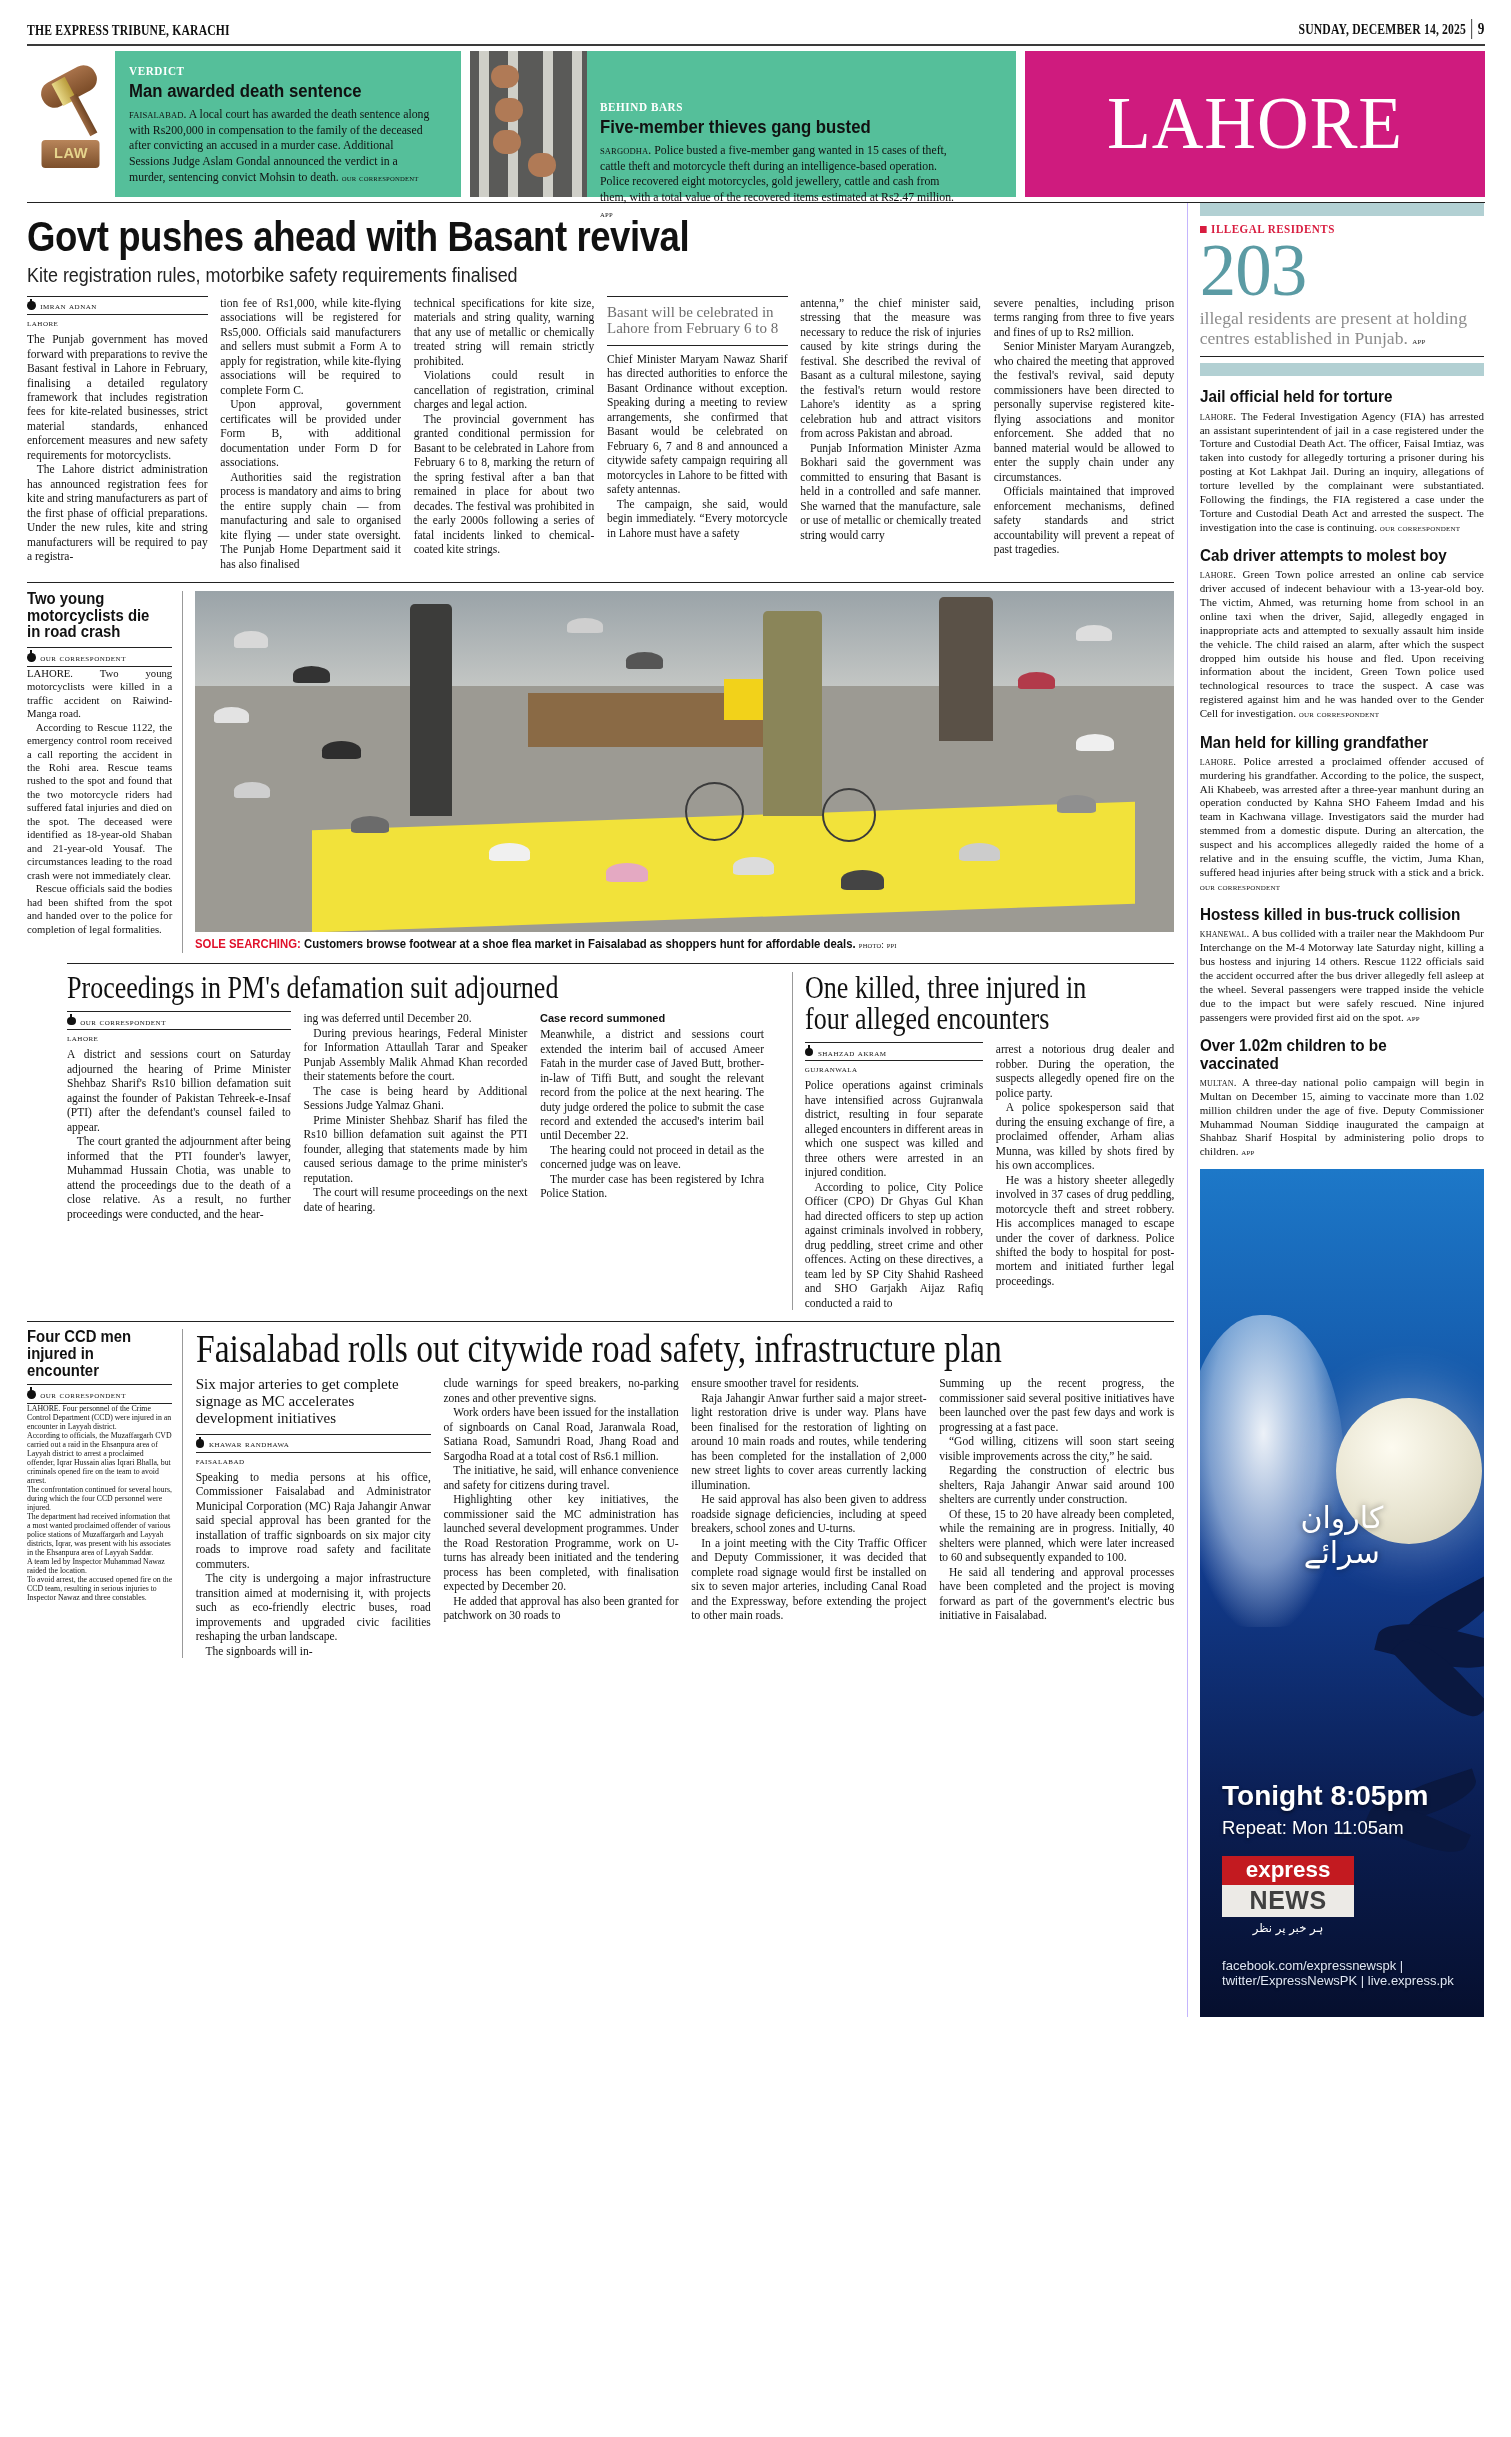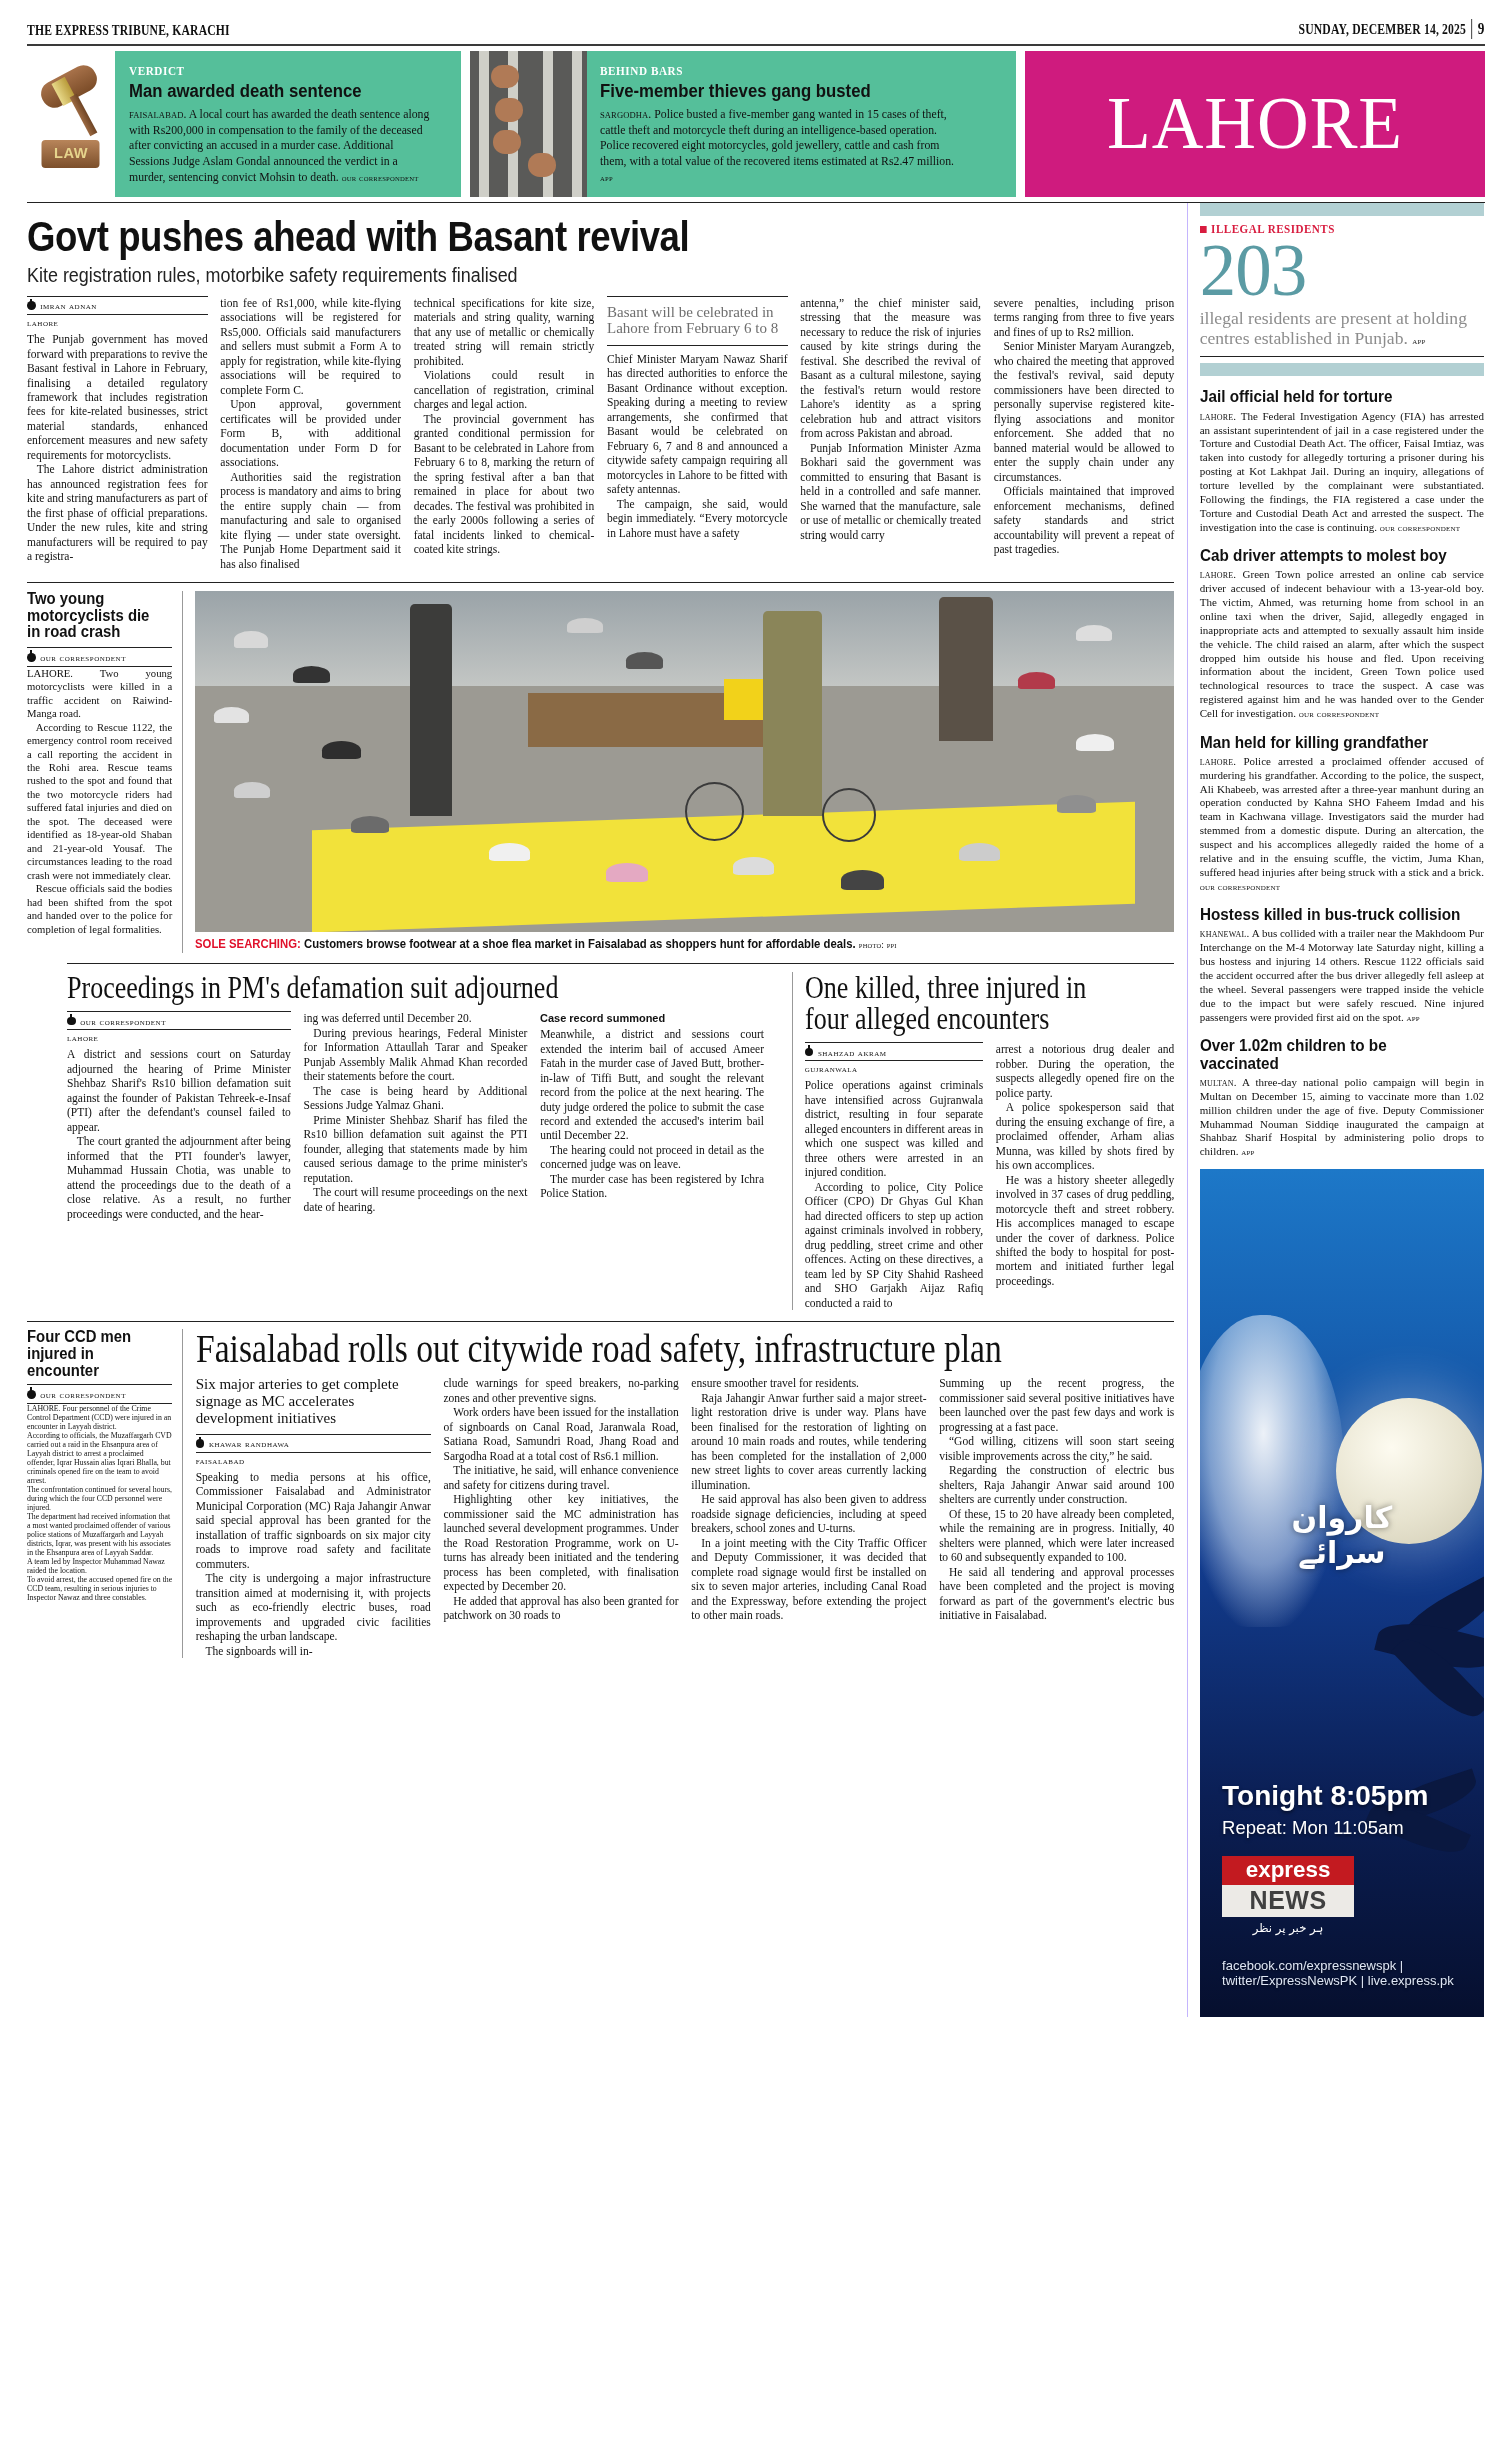--- a/index.html
+++ b/index.html
@@ -40,21 +40,21 @@
                  transform: scaleX(.93); transform-origin: left; }
   .teaser-text { font-size: 12.4px; line-height: 1.28; transform: scaleX(.95);
                  transform-origin: left; text-align: left; }
   .teaser-text .city { font-variant: small-caps; text-transform: lowercase; letter-spacing: 0.1px; }
   .teaser-text .cred { font-variant: small-caps; text-transform: lowercase; font-size: 10.7px; letter-spacing: 0.2px; }
 
   .t1 { width: 434px; }
   .t1 .teaser-body { width: 346px; }
   .t2 { width: 546px; margin-left: 8.8px; }
   .t2 .teaser-photo { flex: 0 0 117px; width: 117px; background: #6b6b6b; }
-  .t2 .teaser-body { width: 415px; }
+  .t2 .teaser-body { width: 415px; margin-top: 36px; }
 
   .lahore-band { flex: 1 1 auto; background: #cf1b7e; margin-left: 8.8px;
                  display: flex; align-items: center; justify-content: center; }
   .lahore-band span { font-family: "Liberation Serif", serif; color: #fff;
                       font-size: 73px; font-weight: 400; letter-spacing: 1px;
                       transform: scaleX(.98); }
 
   
   .gavel { position: absolute; left: 50%; top: 50%; transform: translate(-50%,-50%); width: 73px; height: 112px; }
   .gavel .head { position: absolute; left: 4.9px; top: 4.9px; width: 59px; height: 27px;
@@ -169,21 +169,21 @@
   .rail-item p .cred { font-variant: small-caps; text-transform: lowercase; font-size: 9.8px; letter-spacing: 0.2px; }
 
   
   .ad { margin-top: 9.8px; width: 100%; height: 848px; position: relative; overflow: hidden;
         background: linear-gradient(180deg,#1d78c8 0%,#1763b4 18%,#123c8e 46%,#0b1f55 74%,#060f2e 100%); }
   .ad .moon { position: absolute; left: 48%; top: 27%; width: 146px; height: 146px; border-radius: 50%;
               background: radial-gradient(circle at 38% 34%, #fdfbf0 0%, #e7e3cf 55%, #cfcab2 100%);
               box-shadow: 0 0 44px 16.6px rgba(255,255,255,.22); }
   .ad .urdu { position: absolute; left: 50%; top: 39%; transform: translateX(-50%);
               font-family: "DejaVu Sans", sans-serif; color: #fff; font-size: 30px;
-              text-align: center; direction: rtl; text-shadow: 0 0 5.9px rgba(0,0,0,.5); font-weight: bold; }
+              text-align: center; direction: rtl; text-shadow: 0 0 5.9px rgba(0,0,0,.5); }
   .ad .adtext { position: absolute; left: 22.4px; top: 22.4px; color: #fff;
                 font-family: "Liberation Sans", sans-serif; font-size: 19.5px; line-height: 1.35;
                 text-shadow: 0 1.5px 3.4px rgba(0,0,0,.45); }
   .ad .portrait { position: absolute; left: -16.6px; top: 146px; width: 161px; height: 312px;
                   background: radial-gradient(ellipse at 50% 38%, rgba(255,255,255,.92) 0%, rgba(210,225,245,.55) 48%, rgba(20,50,110,0) 74%);
                   border-radius: 48% 48% 40% 40%; }
   .ad .frond { position: absolute; background: #0a1840; border-radius: 60% 0 60% 0; }
   .ad .time { position: absolute; left: 22.4px; bottom: 205px; color: #fff;
               font-family: "Liberation Sans", sans-serif; font-weight: 700; font-size: 28px;
               text-shadow: 0 1.5px 3.4px rgba(0,0,0,.5); }

